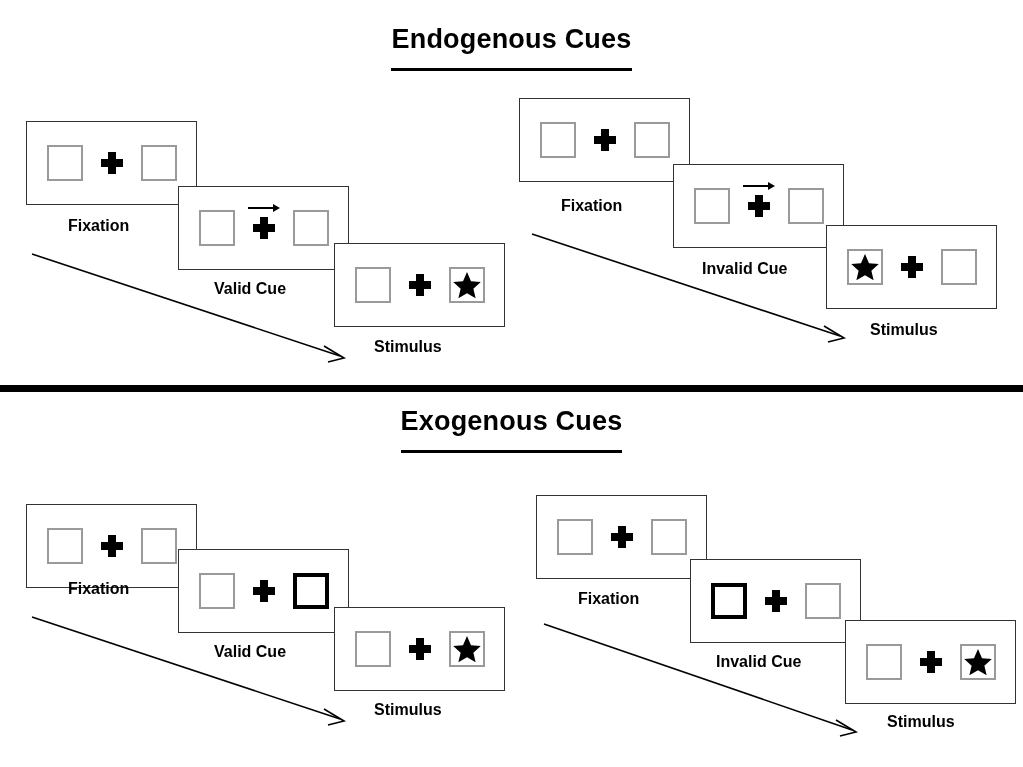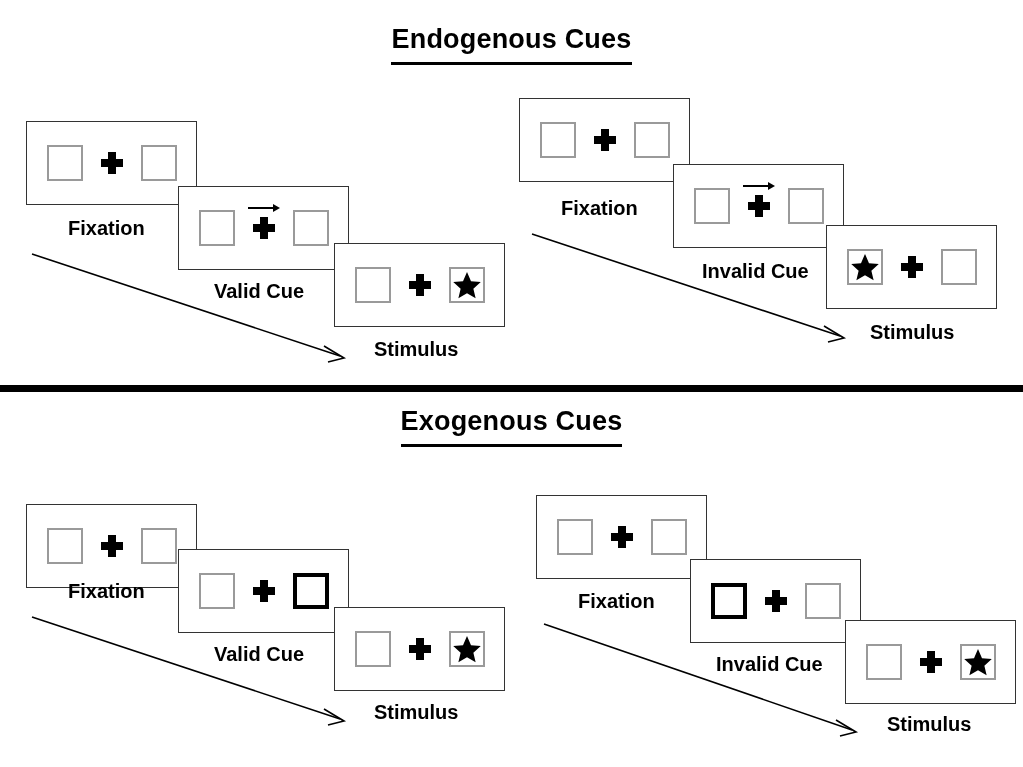--- a/index.html
+++ b/index.html
@@ -15,21 +15,21 @@
   .section-title{
     position:absolute;
     width:100%;
     text-align:center;
     font-size:27px;
     font-weight:bold;
     letter-spacing:0.2px;
   }
   .section-title span{
     border-bottom:3px solid #000;
-    padding-bottom:8px;
+    padding-bottom:14px;
   }
   .divider{
     position:absolute;
     left:0;width:1023px;height:7px;
     background:#000;
   }
   
   .panel{
     position:absolute;
     background:#ffffff;
@@ -78,21 +78,21 @@
   }
   .star{
     position:absolute;
     left:50%;top:50%;
     transform:translate(-50%,-50%);
     width:30px;height:30px;
   }
   
   .panel-label{
     position:absolute;
-    font-size:20px;
+    font-size:16px;
     font-weight:bold;
     white-space:nowrap;
     z-index:3;
   }
   
   .time-arrow{
     position:absolute;
     z-index:1;
     pointer-events:none;
   }

